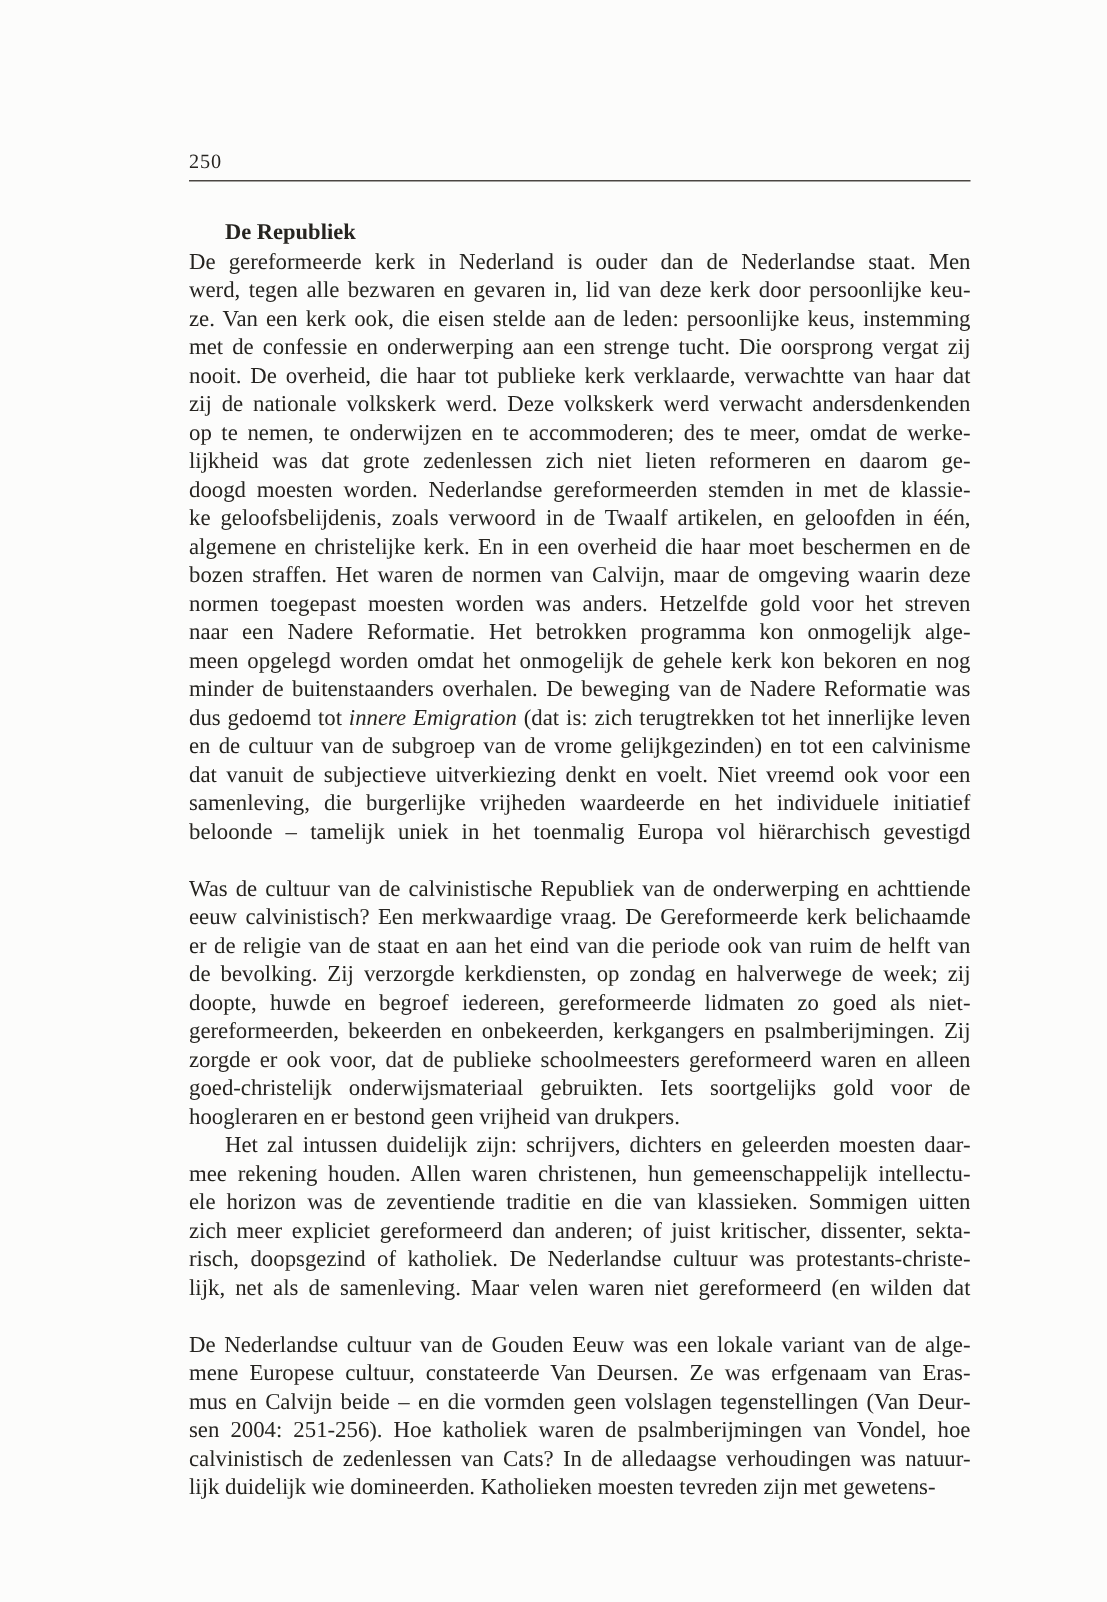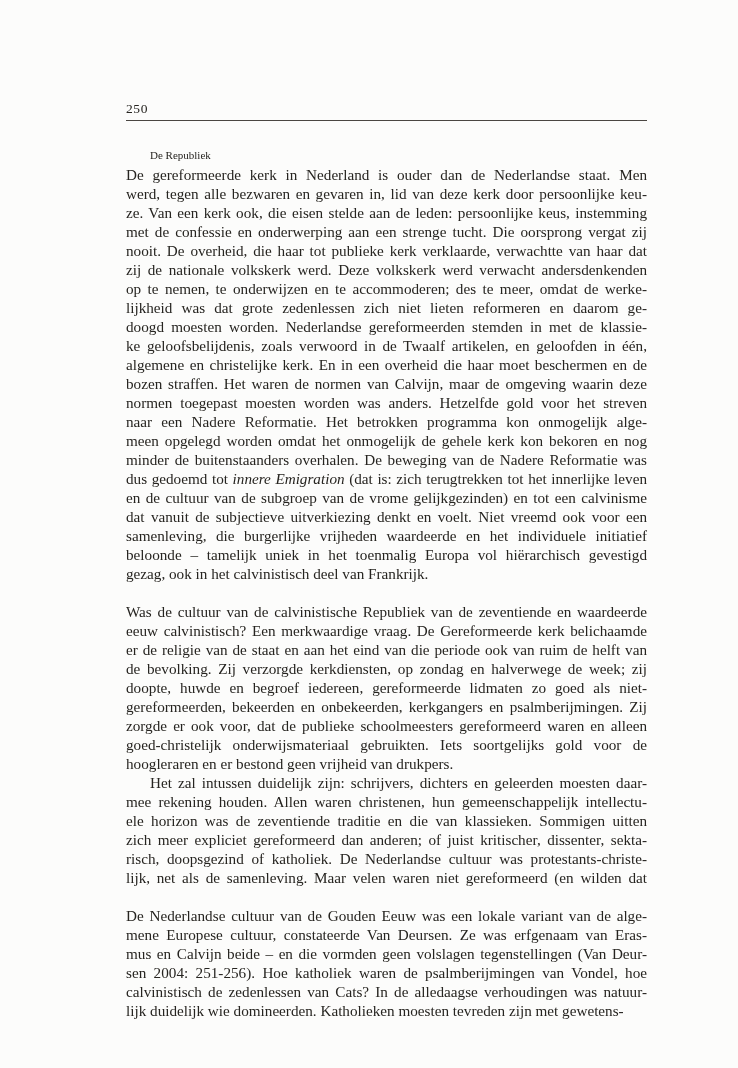--- a/index.html
+++ b/index.html
@@ -34,23 +34,23 @@
   }
   .page-number {
     font-size: 13.5px;
     line-height: 16px;
     letter-spacing: 0.6px;
     color: var(--ink);
   }
   .article-heading {
     margin-top: 24px;
     margin-left: 24px;
-    font-size: 11px;
+    font-size: 15px;
     line-height: 20px;
-    font-weight: normal;
+    font-weight: bold;
     color: var(--ink);
   }
   .article-body {
     font-size: 15.2px;
     color: var(--ink);
   }
   .para { margin: 0; }
   .para.space-before { margin-top: 19px; }
   .line {
     height: 19px;
@@ -96,24 +96,23 @@
           <div class="line"><span>bozen straffen. Het waren de normen van Calvijn, maar de omgeving waarin deze</span></div>
           <div class="line"><span>normen toegepast moesten worden was anders. Hetzelfde gold voor het streven</span></div>
           <div class="line"><span>naar een Nadere Reformatie. Het betrokken programma kon onmogelijk alge-</span></div>
           <div class="line"><span>meen opgelegd worden omdat het onmogelijk de gehele kerk kon bekoren en nog</span></div>
           <div class="line"><span>minder de buitenstaanders overhalen. De beweging van de Nadere Reformatie was</span></div>
           <div class="line"><span>dus gedoemd tot </span><i>innere Emigration</i><span> (dat is: zich terugtrekken tot het innerlijke leven</span></div>
           <div class="line"><span>en de cultuur van de subgroep van de vrome gelijkgezinden) en tot een calvinisme</span></div>
           <div class="line"><span>dat vanuit de subjectieve uitverkiezing denkt en voelt. Niet vreemd ook voor een</span></div>
           <div class="line"><span>samenleving, die burgerlijke vrijheden waardeerde en het individuele initiatief</span></div>
           <div class="line"><span>beloonde – tamelijk uniek in het toenmalig Europa vol hiërarchisch gevestigd</span></div>
-          <div class="line last"><span>gezag, ook in het calvinistisch deel van Frankrijk.</span></div>
         </div>
         <div class="para space-before">
-          <div class="line"><span>Was de cultuur van de calvinistische Republiek van de zeventiende en waardeerde</span></div>
+          <div class="line"><span>Was de cultuur van de calvinistische Republiek van de onderwerping en achttiende</span></div>
           <div class="line"><span>eeuw calvinistisch? Een merkwaardige vraag. De Gereformeerde kerk belichaamde</span></div>
           <div class="line"><span>er de religie van de staat en aan het eind van die periode ook van ruim de helft van</span></div>
           <div class="line"><span>de bevolking. Zij verzorgde kerkdiensten, op zondag en halverwege de week; zij</span></div>
           <div class="line"><span>doopte, huwde en begroef iedereen, gereformeerde lidmaten zo goed als niet-</span></div>
           <div class="line"><span>gereformeerden, bekeerden en onbekeerden, kerkgangers en psalmberijmingen. Zij</span></div>
           <div class="line"><span>zorgde er ook voor, dat de publieke schoolmeesters gereformeerd waren en alleen</span></div>
           <div class="line"><span>goed-christelijk onderwijsmateriaal gebruikten. Iets soortgelijks gold voor de</span></div>
           <div class="line last"><span>hoogleraren en er bestond geen vrijheid van drukpers.</span></div>
         </div>
         <div class="para">

